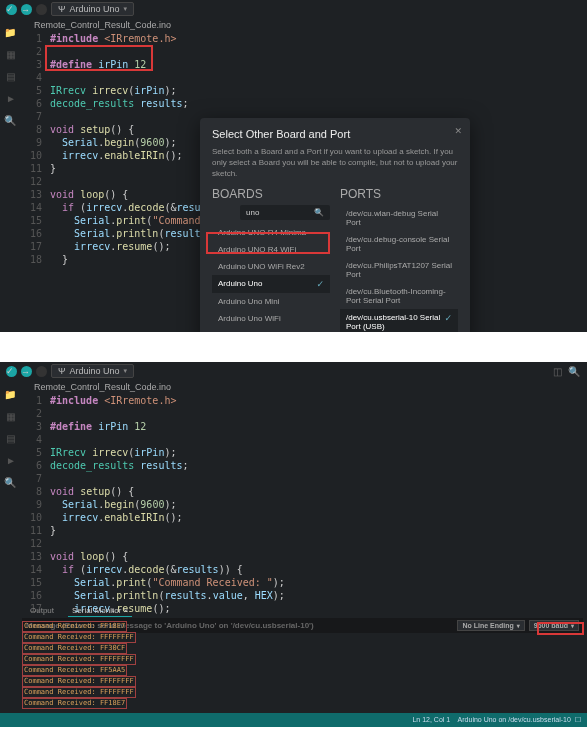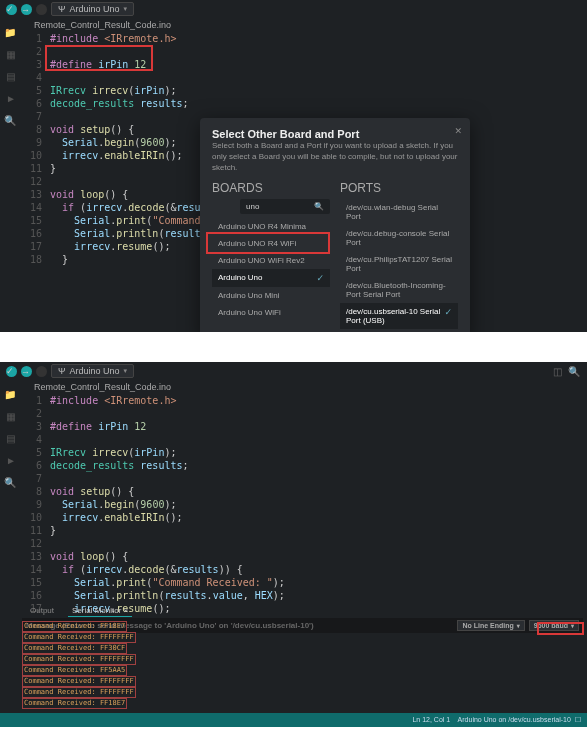--- a/index.html
+++ b/index.html
@@ -13,25 +13,25 @@
   .board-sel { background: #2a2d31; border: 1px solid #444; padding: 1px 6px; font-size: 9px; color: #bbb; display: flex; align-items: center; gap: 4px; border-radius: 2px; }
   .board-sel .caret { font-size: 7px; color: #888; }
   .sidebar { position: absolute; left: 0; top: 18px; bottom: 0; width: 22px; background: #1e2124; display: flex; flex-direction: column; align-items: center; gap: 10px; padding-top: 8px; }
   .sidebar .ic { width: 12px; height: 12px; color: #555; font-size: 10px; display: flex; align-items: center; justify-content: center; }
   .tab { font-size: 9px; color: #aaa; padding: 2px 6px; margin-left: 28px; }
   .code { position: absolute; left: 22px; top: 32px; right: 0; font-family: Menlo, Consolas, monospace; font-size: 10px; line-height: 13px; }
   .line { display: flex; }
   .ln { width: 28px; text-align: right; color: #555; padding-right: 8px; user-select: none; }
   .tok-kw { color: #c586c0; } .tok-fn { color: #dcdcaa; } .tok-str { color: #ce9178; }
   .tok-ty { color: #4ec9b0; } .tok-num { color: #b5cea8; } .tok-id { color: #9cdcfe; }
-  .tok-pp { color: #c586c0; } .tok-in { color: #ce9178; }
+  .tok-pp { color: #c586c0; font-weight: bold; } .tok-in { color: #ce9178; }
   .hl-red { border: 2px solid #d93838; position: absolute; pointer-events: none; }
   .hl1 { left: 45px; top: 45px; width: 108px; height: 26px; }
   .dialog { position: absolute; left: 200px; top: 118px; width: 270px; background: #2a2d31; border-radius: 4px; padding: 10px 12px; font-size: 9px; box-shadow: 0 4px 20px rgba(0,0,0,.5); }
-  .dialog h3 { font-size: 11px; font-weight: 700; color: #eee; }
+  .dialog h3 { font-size: 11px; font-weight: 400; color: #eee; margin-bottom: 6px; }
   .dialog .close { position: absolute; right: 8px; top: 8px; color: #888; cursor: pointer; }
   .dialog p { font-size: 8px; color: #999; line-height: 11px; margin-bottom: 8px; }
   .cols { display: flex; gap: 10px; }
   .col { flex: 1; }
   .col-h { font-size: 12px; color: #aaa; text-transform: uppercase; margin-bottom: 4px; }
   .search { background: #1e2124; border-radius: 2px; padding: 3px 6px; font-size: 8px; color: #ccc; display: flex; justify-content: space-between; align-items: center; margin-bottom: 4px; margin-left: 28px; }
   .opt { padding: 4px 6px; font-size: 8px; color: #aaa; display: flex; justify-content: space-between; }
   .opt.sel { background: #1e2124; color: #fff; }
   .opt .chk { color: #6ab; font-size: 9px; }
   .hl-dialog { border: 2px solid #d93838; position: absolute; left: 206px; top: 232px; width: 124px; height: 22px; pointer-events: none; }

